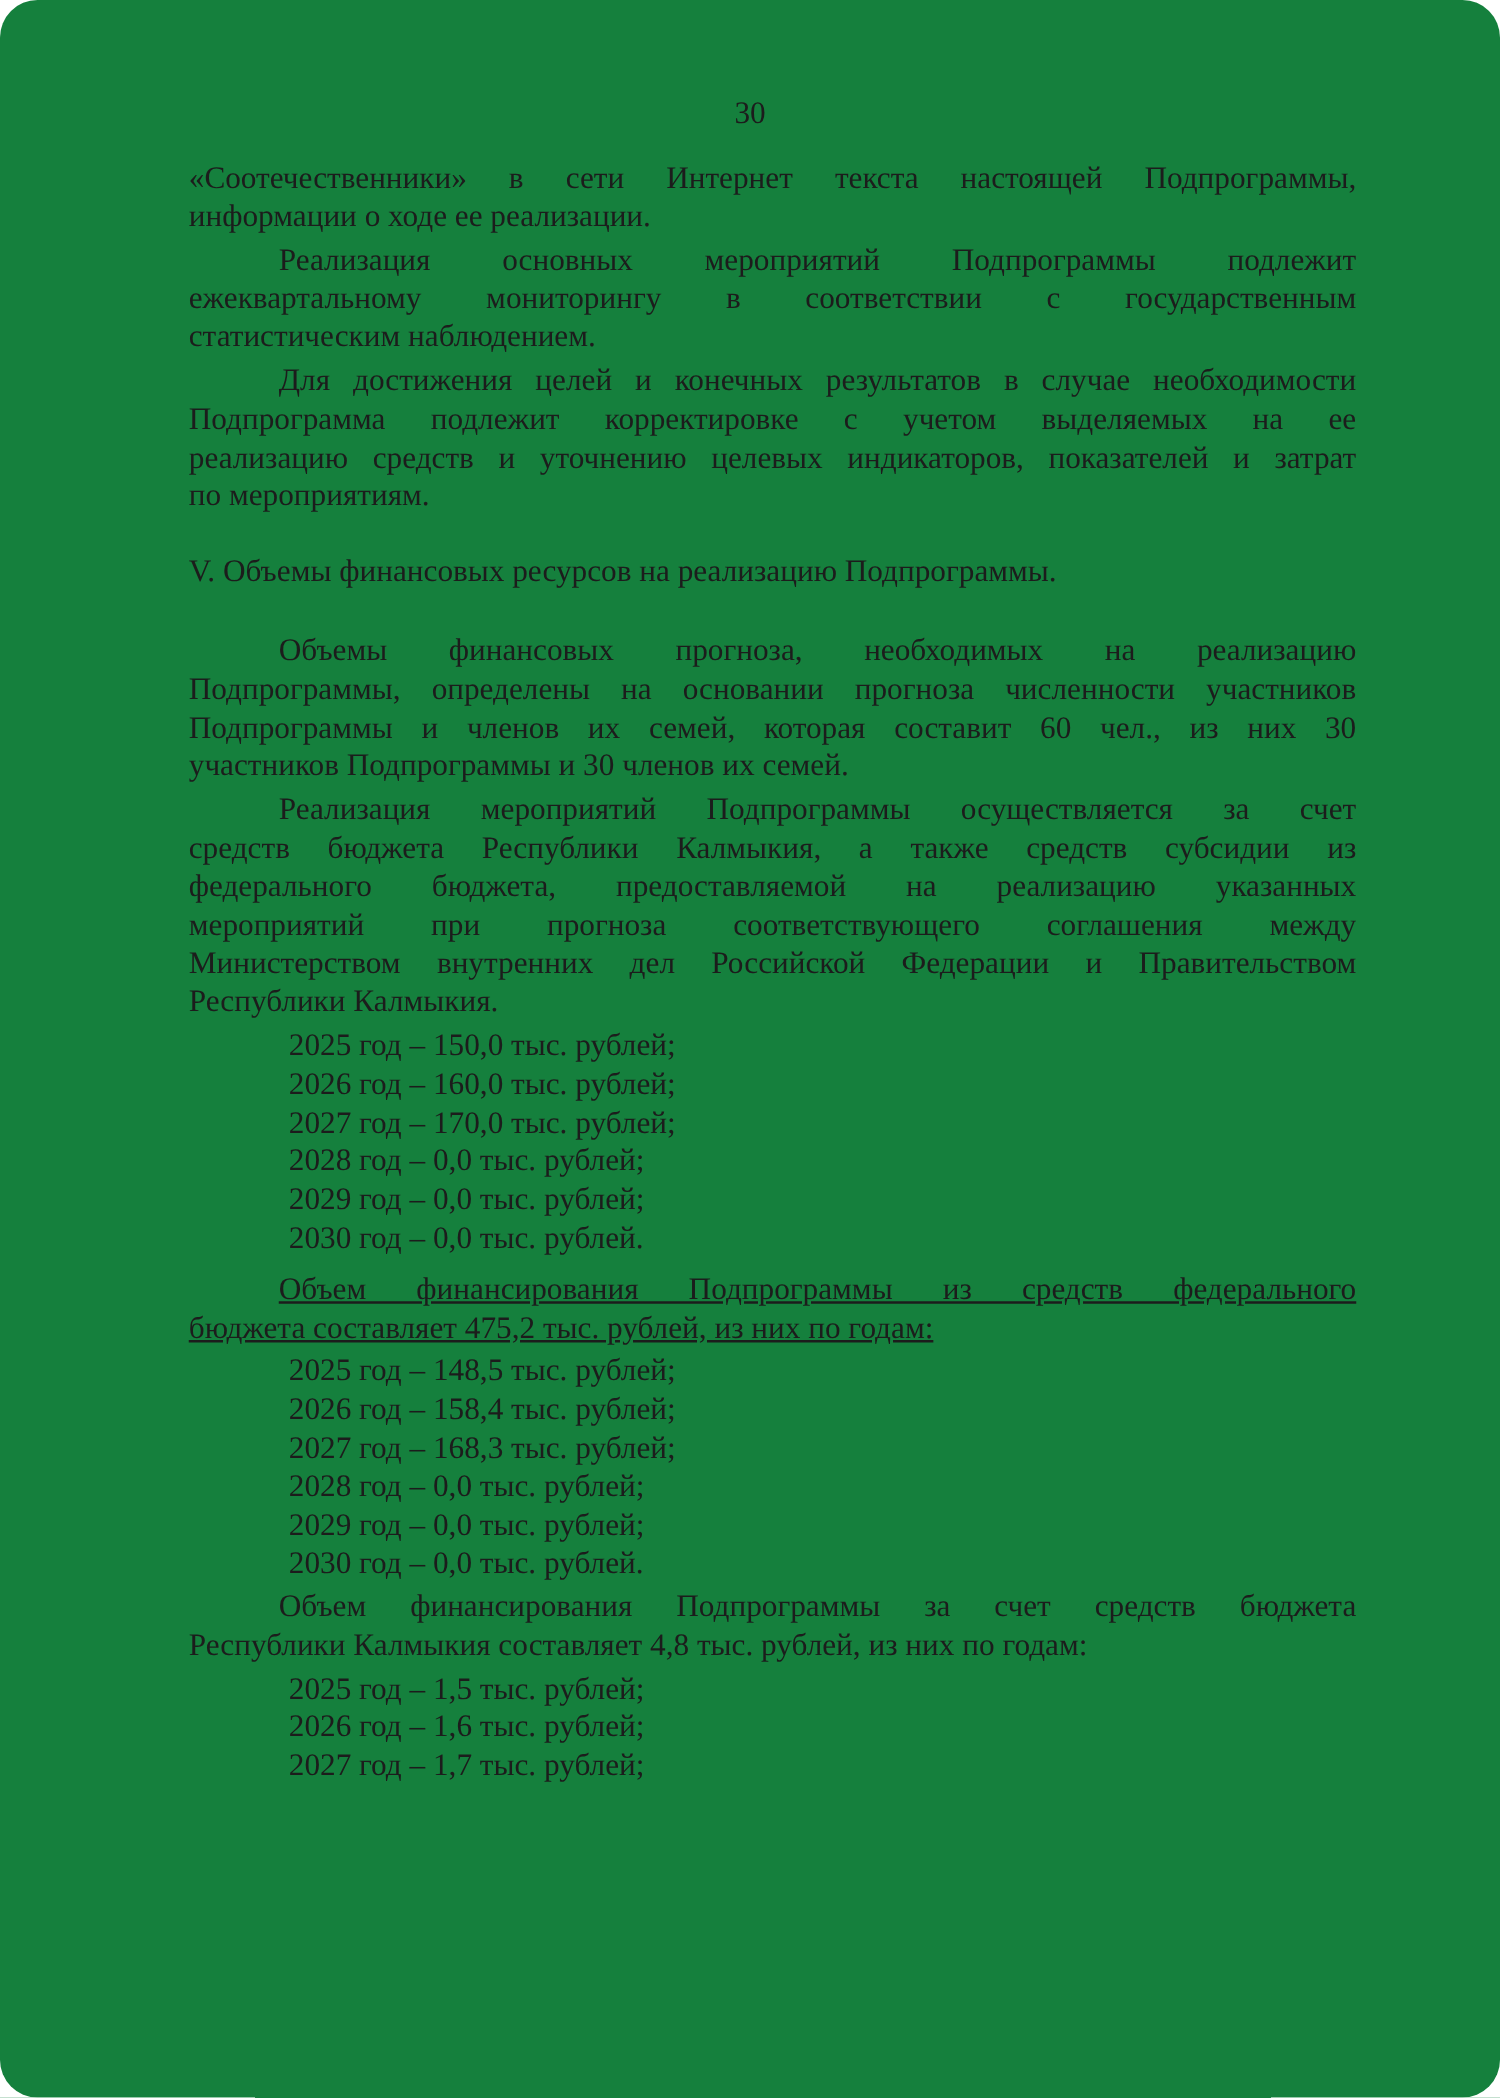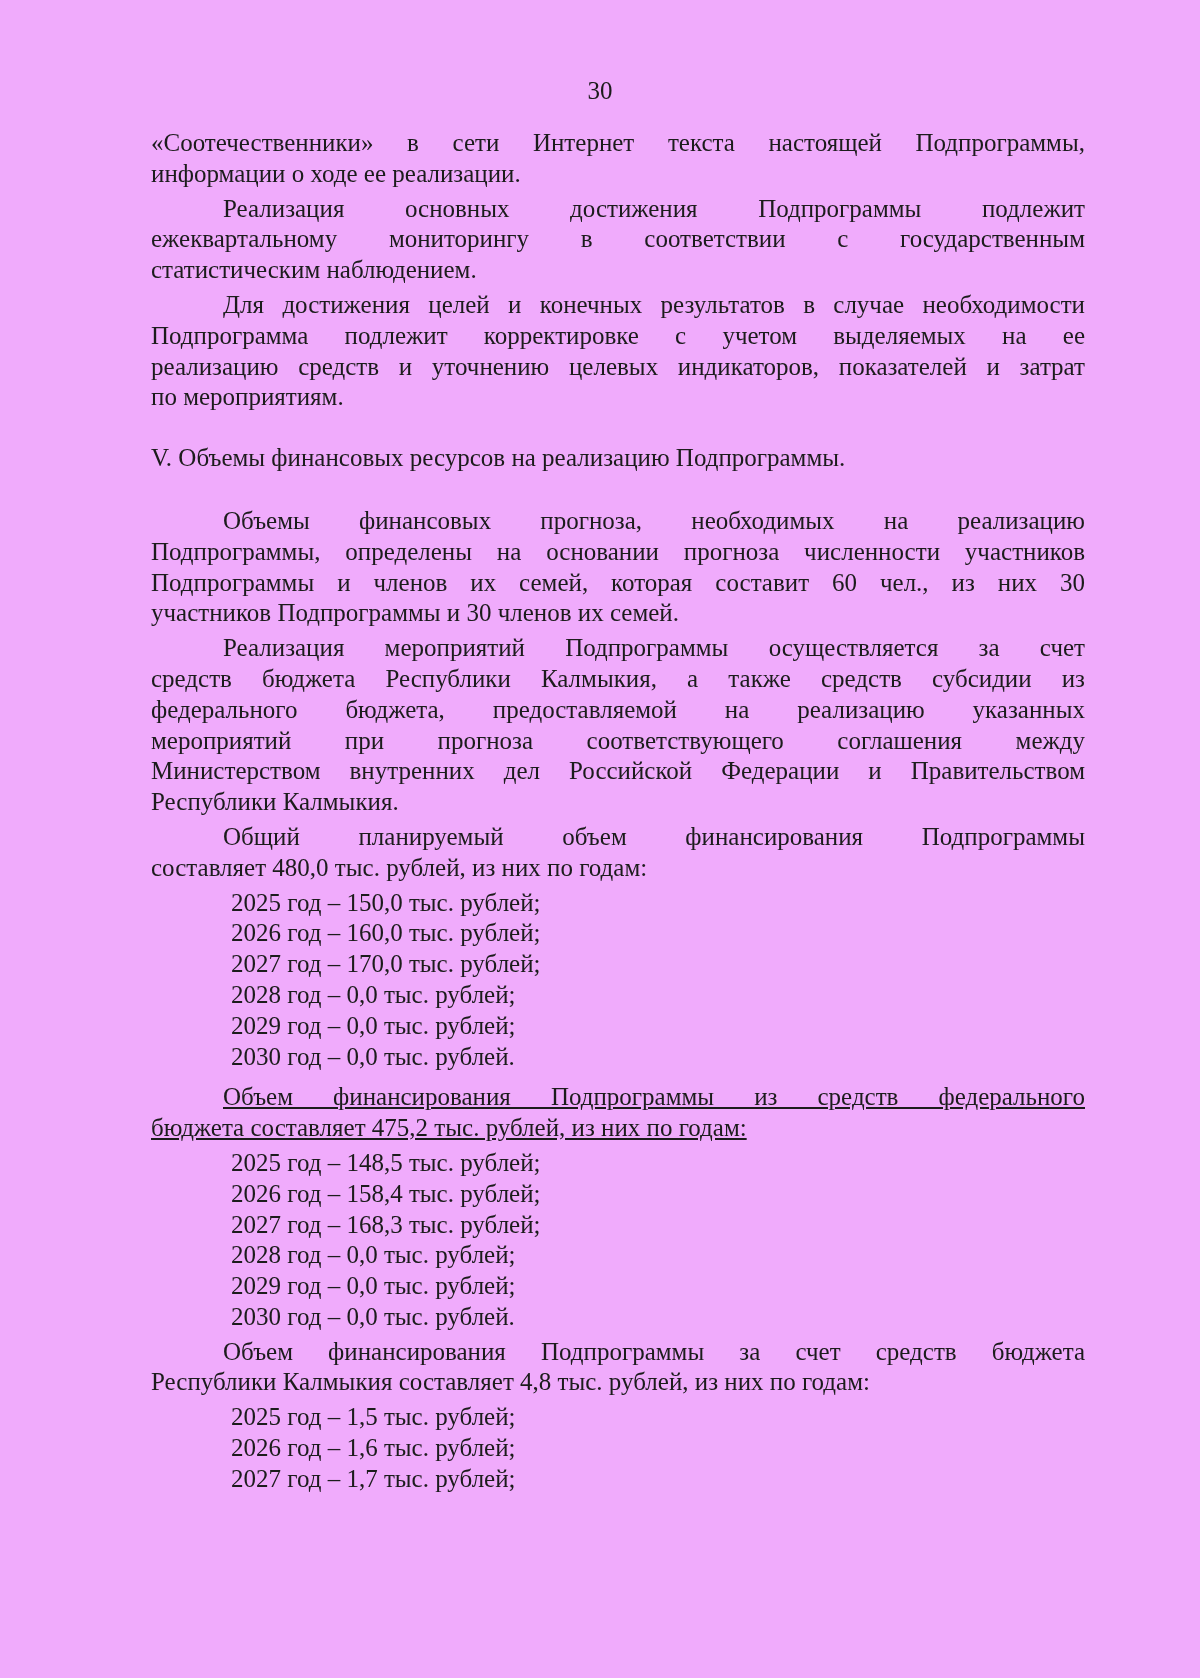--- a/index.html
+++ b/index.html
@@ -4,24 +4,25 @@
 <style>
   html, body {
     margin: 0;
     padding: 0;
     background: #ffffff;
   }
   .page {
     position: relative;
     width: 1200px;
     height: 1678px;
-    background: #f0abfc;
+    background: #15803d;
     overflow: hidden;
     font-family: "Liberation Serif", "DejaVu Serif", serif;
     color: #1c1c1c;
+    border-radius: 30px;
   }
   .pagenum {
     margin-top: 78px;
     text-align: center;
     font-size: 25px;
     line-height: 26px;
   }
   .body-col {
     position: absolute;
     left: 151px;
@@ -61,21 +62,21 @@
   <div class="pagenum">30</div>
 
   <div class="body-col">
 
     <div class="para first">
       <div class="ln">«Соотечественники» в сети Интернет текста настоящей Подпрограммы,</div>
       <div class="ln last">информации о ходе ее реализации.</div>
     </div>
 
     <div class="para">
-      <div class="ln ind">Реализация основных достижения Подпрограммы подлежит</div>
+      <div class="ln ind">Реализация основных мероприятий Подпрограммы подлежит</div>
       <div class="ln">ежеквартальному мониторингу в соответствии с государственным</div>
       <div class="ln last">статистическим наблюдением.</div>
     </div>
 
     <div class="para">
       <div class="ln ind">Для достижения целей и конечных результатов в случае необходимости</div>
       <div class="ln">Подпрограмма подлежит корректировке с учетом выделяемых на ее</div>
       <div class="ln">реализацию средств и уточнению целевых индикаторов, показателей и затрат</div>
       <div class="ln last">по мероприятиям.</div>
     </div>
@@ -91,24 +92,20 @@
 
     <div class="para">
       <div class="ln ind">Реализация мероприятий Подпрограммы осуществляется за счет</div>
       <div class="ln">средств бюджета Республики Калмыкия, а также средств субсидии из</div>
       <div class="ln">федерального бюджета, предоставляемой на реализацию указанных</div>
       <div class="ln">мероприятий при прогноза соответствующего соглашения между</div>
       <div class="ln">Министерством внутренних дел Российской Федерации и Правительством</div>
       <div class="ln last">Республики Калмыкия.</div>
     </div>
 
-    <div class="para">
-      <div class="ln ind">Общий планируемый объем финансирования Подпрограммы</div>
-      <div class="ln last">составляет 480,0 тыс. рублей, из них по годам:</div>
-    </div>
 
     <div class="para">
       <div class="ln last li">2025 год – 150,0 тыс. рублей;</div>
       <div class="ln last li">2026 год – 160,0 тыс. рублей;</div>
       <div class="ln last li">2027 год – 170,0 тыс. рублей;</div>
       <div class="ln last li">2028 год – 0,0 тыс. рублей;</div>
       <div class="ln last li">2029 год – 0,0 тыс. рублей;</div>
       <div class="ln last li">2030 год – 0,0 тыс. рублей.</div>
     </div>
 

